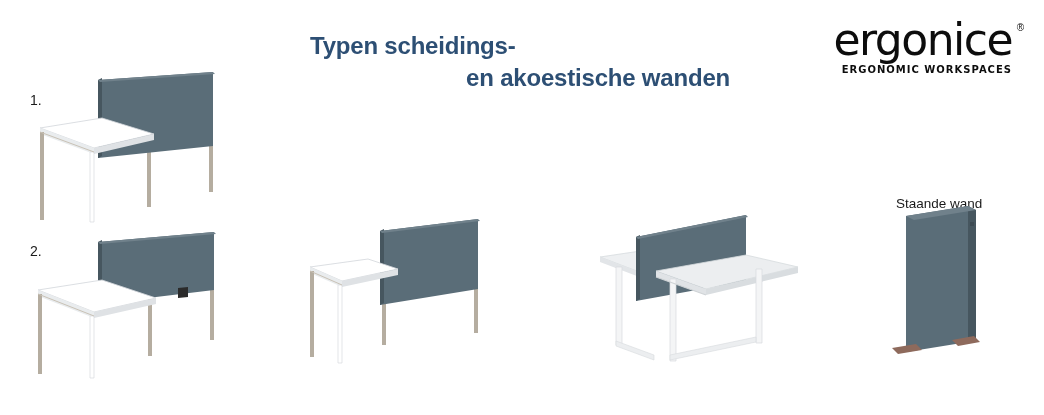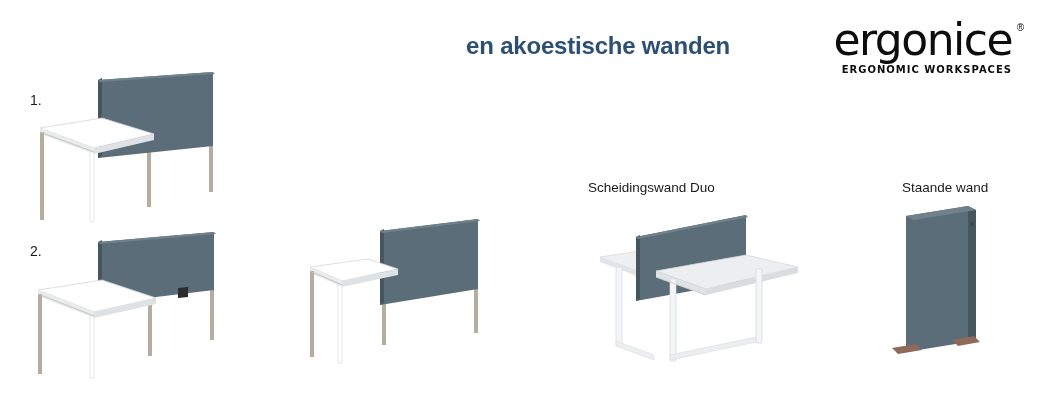--- a/index.html
+++ b/index.html
@@ -83,34 +83,34 @@
   
   .illus { position: absolute; }
   .illus svg { display: block; overflow: visible; }
 </style>
 </head>
 <body>
 
 <div id="page">
 
   <div class="headline">
+    <span class="l1">Typen scheidings-</span>
     <span class="l2">en akoestische wanden</span>
   </div>
 
   <div class="logo">
     <span class="logo-word">ergonice</span>
     <span class="logo-reg">®</span>
     <span class="logo-tag">ERGONOMIC WORKSPACES</span>
   </div>
 
   <div class="num-label" style="left:30px; top:92px;">1.</div>
   <div class="num-label" style="left:30px; top:243px;">2.</div>
 
-  <div class="sec-label" style="left:588px; top:180px;">Scheidingswand Duo</div>
-  <div class="sec-label" style="left:896px; top:180px;margin-left:6px;">Staande wand</div>
+  <div class="sec-label" style="left:896px; top:196px;">Staande wand</div>
 
   <div class="illus" style="left:28px; top:72px;">
     <svg width="210" height="150" viewBox="0 0 210 150">
 
       <g>
         <path d="M119,48 L123,48 L123,135 L119,135 Z" fill="#b5ada0"></path>
         <path d="M181,20 L185,20 L185,120 L181,120 Z" fill="#b5ada0"></path>
       </g>
 
       <g>

